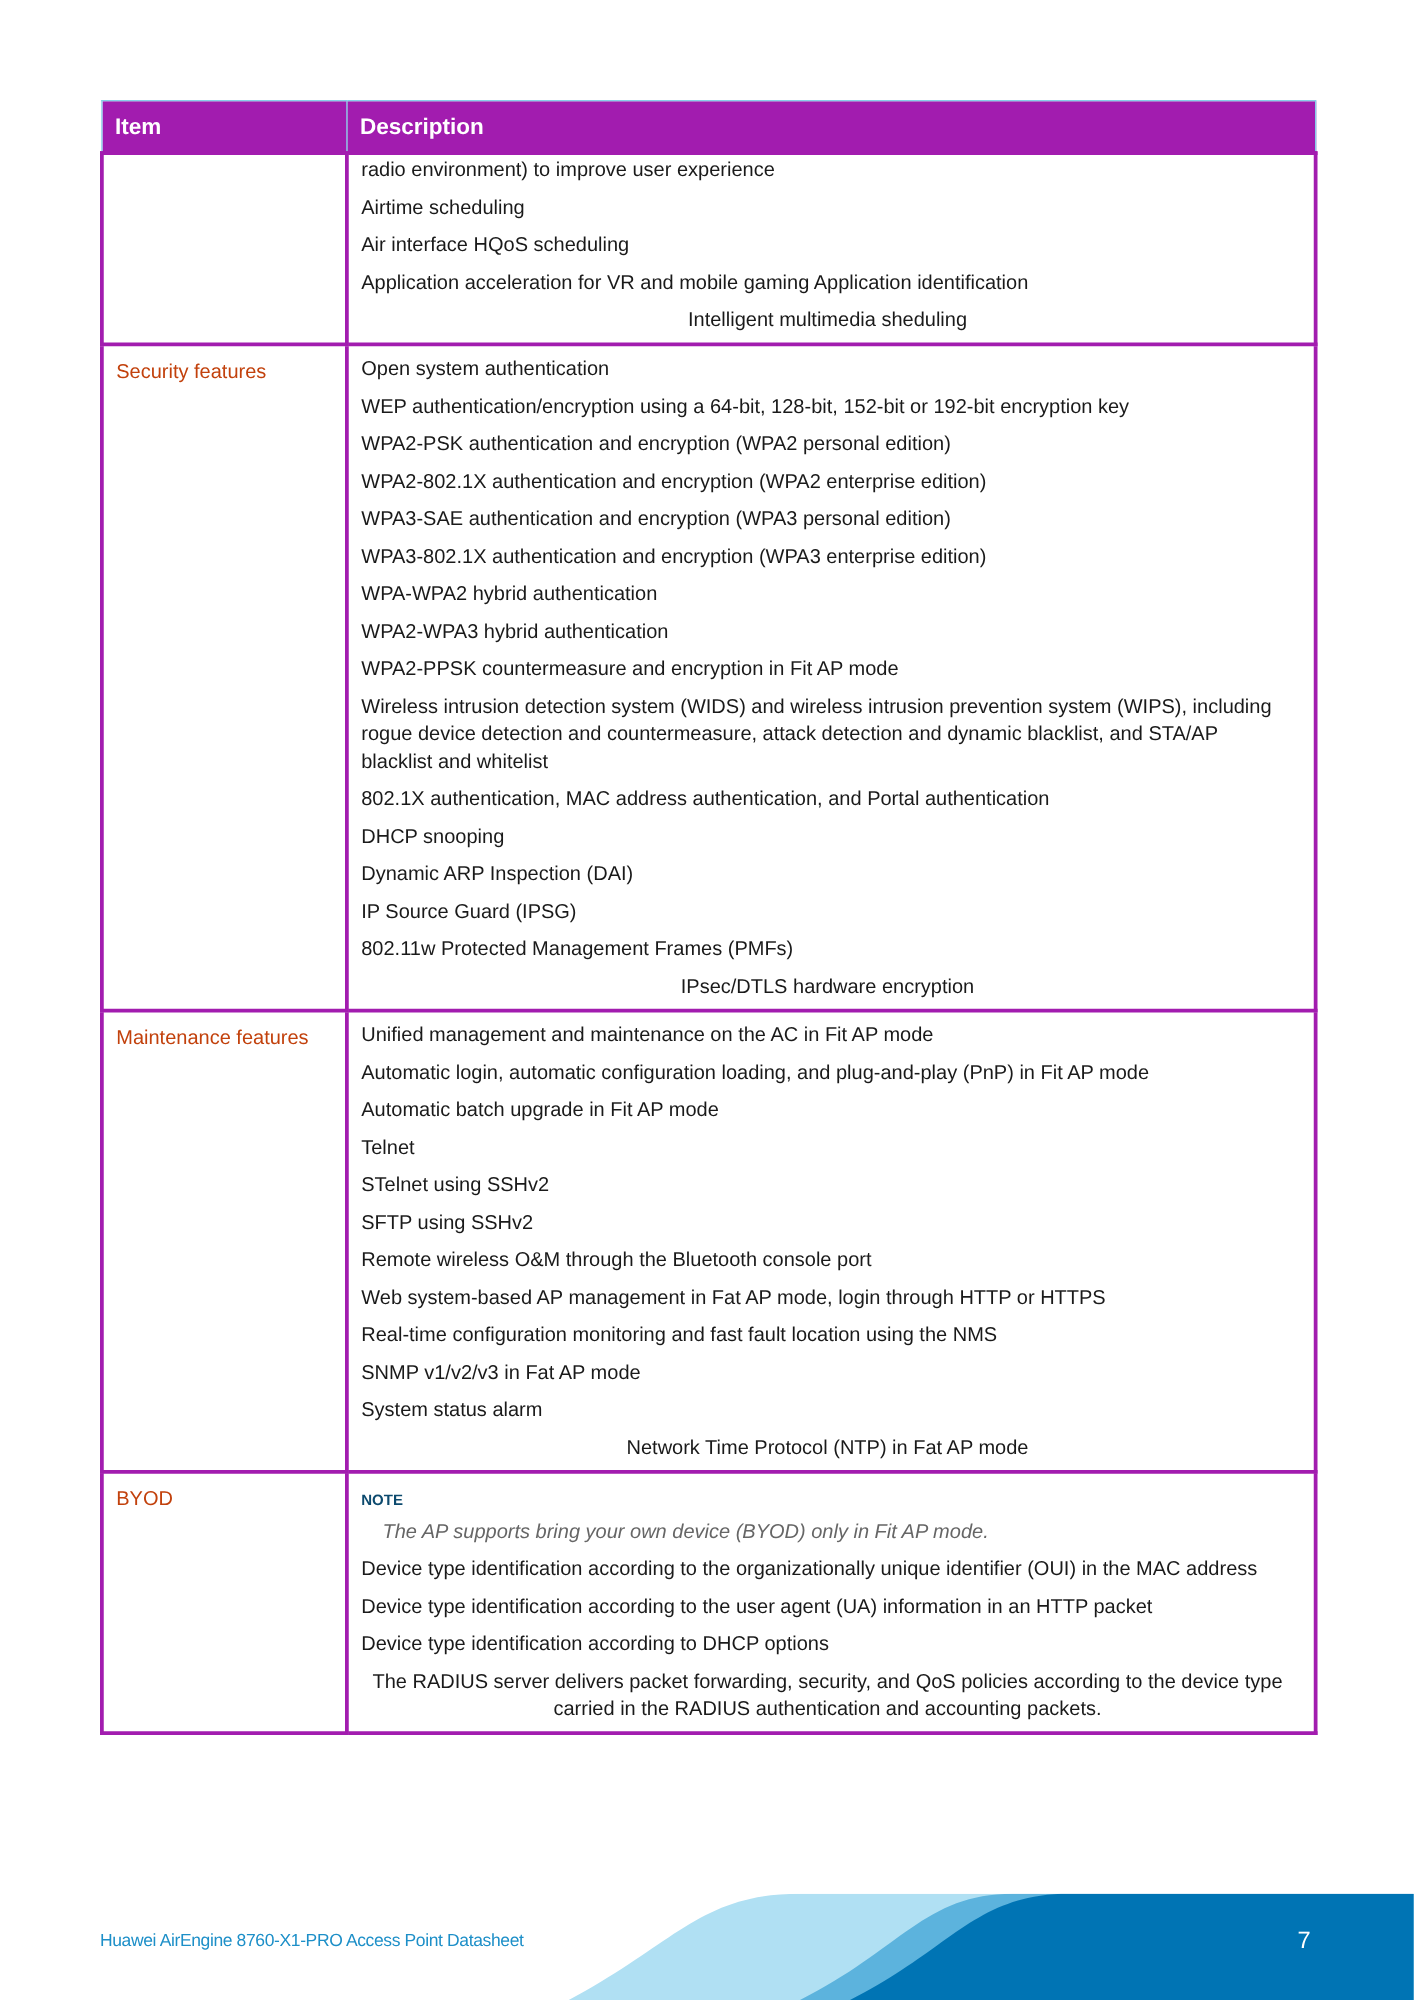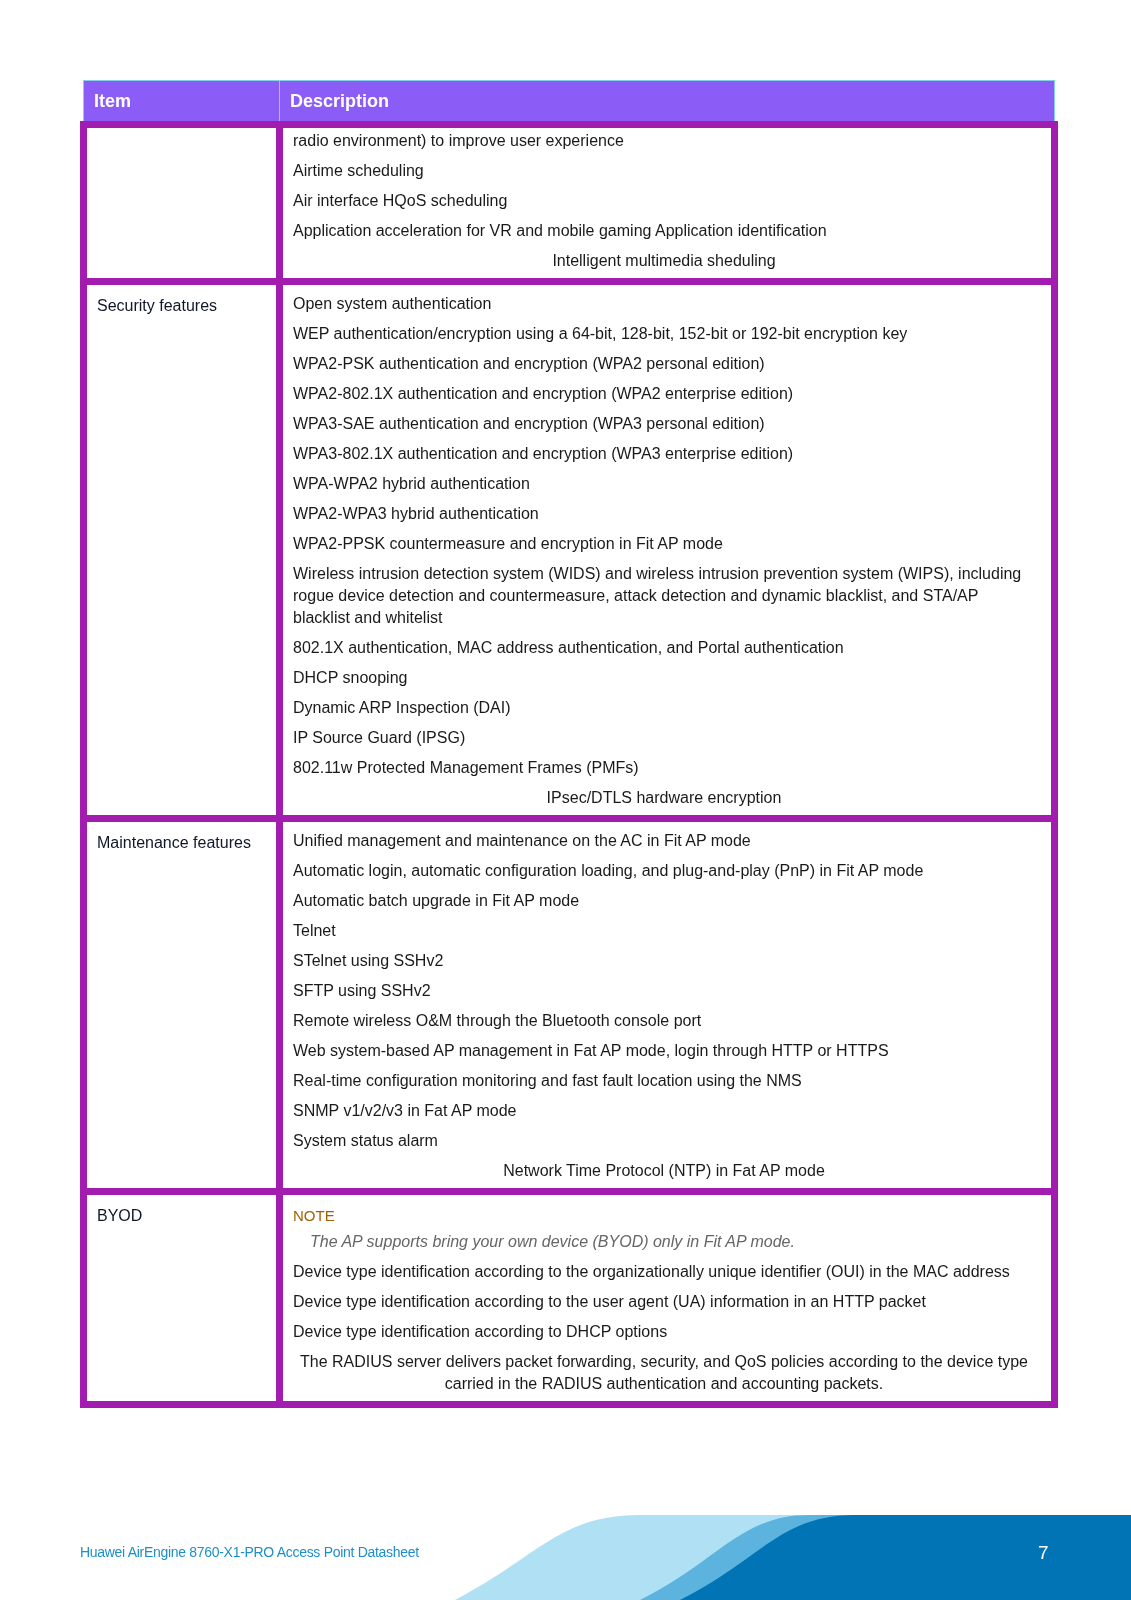--- a/index.html
+++ b/index.html
@@ -26,55 +26,55 @@
       left: 80px;
       top: 80px;
       width: 971px;
       border-collapse: collapse;
       table-layout: fixed;
       font-size: 16px;
     }
     table.spec col.c-item { width: 196px; }
     table.spec col.c-desc { width: 775px; }
     table.spec th {
-      background: #8b5cf6;
+      background: #a21caf;
       color: #ffffff;
       font-weight: bold;
       text-align: left;
       font-size: 18px;
       height: 40px;
       padding: 0 10px;
       border: 1px solid #86cfe9;
       vertical-align: middle;
     }
     table.spec td {
-      border: 7px solid #a21caf;
+      border: 3px solid #a21caf;
       vertical-align: top;
       padding: 8px 16px 6px 10px;
       line-height: 22px;
     }
     table.spec tr.cont td { padding-top: 2px; }
     .item-label {
       font-size: 16px;
-      color: #0f172a;
+      color: #c2410c;
       display: block;
       margin-top: 2px;
     }
     .item-label.muted { color: #3a3a3a; }
     .desc-line {
       display: block;
       margin-bottom: 8px;
       font-size: 16px;
     }
     .desc-line:last-child { margin-bottom: 0; text-align: center; }
     .note-title {
       display: block;
-      font-weight: normal;
-      color: #a16207;
-      font-size: 15px;
+      font-weight: bold;
+      color: #0c4a6e;
+      font-size: 12px;
       margin-top: 2px;
     }
     .note-text {
       display: block;
       font-style: italic;
       color: #666666;
       font-size: 16px;
       padding-left: 17px;
       margin-top: 4px;
       margin-bottom: 8px;

